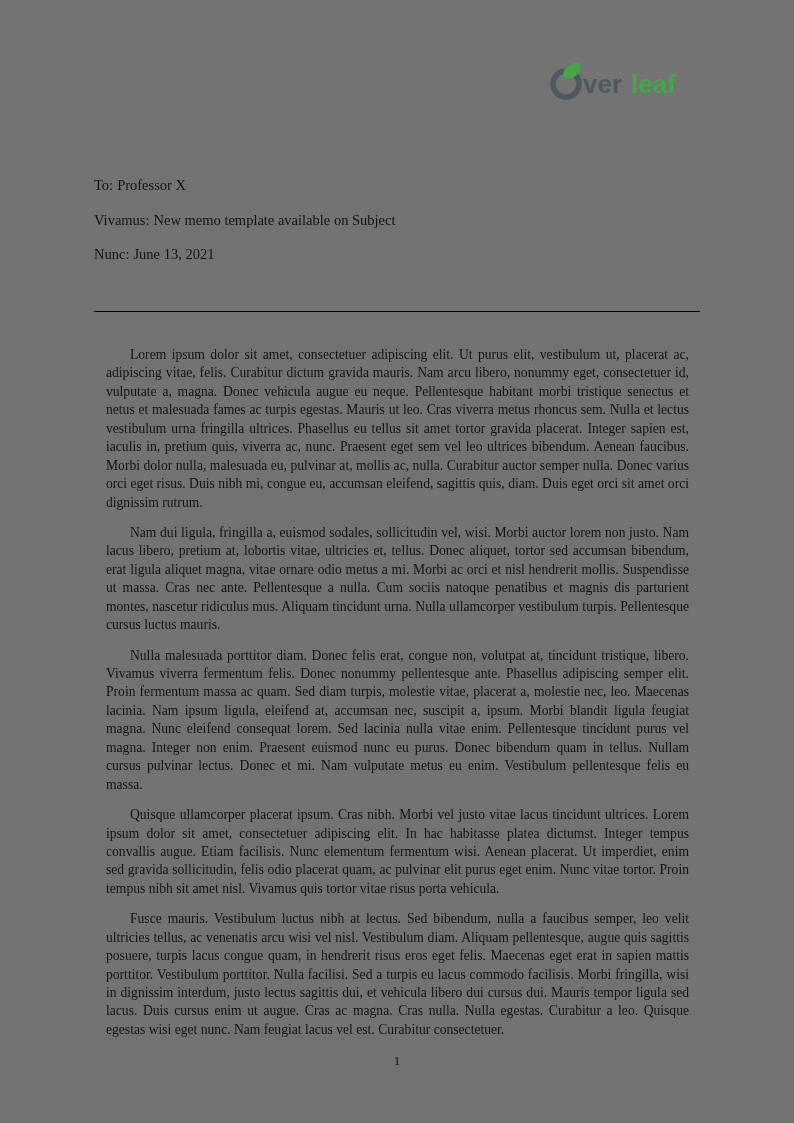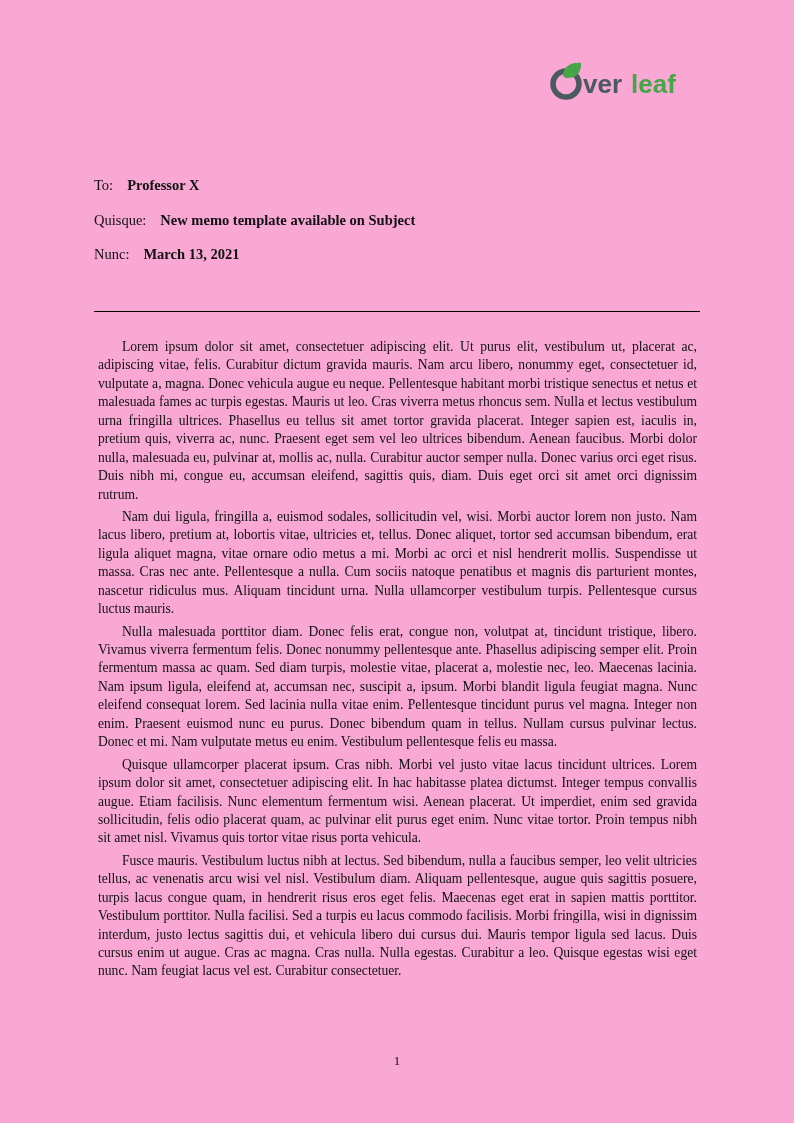--- a/index.html
+++ b/index.html
@@ -4,21 +4,21 @@
 <style>
   html, body {
     margin: 0;
     padding: 0;
     background: #ffffff;
   }
   .page {
     position: relative;
     width: 794px;
     height: 1123px;
-    background: #f9a8d4;
+    background: #737373;
     overflow: hidden;
     font-family: "Liberation Serif", serif;
     color: #1a1a1a;
   }
   .logo {
     position: absolute;
     top: 58px;
     right: 88px;
     display: flex;
     align-items: center;
@@ -36,22 +36,22 @@
     font-size: 14.5px;
     line-height: 1.0;
     margin-bottom: 20px;
     color: #111;
   }
   .memo-row .lbl {
     font-weight: normal;
     font-family: "Liberation Serif", serif;
   }
   .memo-row .val {
-    font-weight: bold;
-    margin-left: 14px;
+    font-weight: normal;
+    margin-left: 4px;
   }
   .rule {
     position: absolute;
     left: 94px;
     top: 311px;
     width: 606px;
     height: 1px;
     background: #000000;
   }
   .body-text {
@@ -61,21 +61,21 @@
     width: 607px;
     font-size: 13.6px;
     line-height: 1.357;
     text-align: justify;
     text-justify: inter-word;
     hyphens: auto;
     -webkit-hyphens: auto;
     color: #111;
   }
   .body-text p {
-    margin: 4px;
+    margin: 12px;
     text-indent: 24px;
   }
   .page-number {
     position: absolute;
     left: 0;
     right: 0;
     top: 1053px;
     text-align: center;
     font-size: 13px;
     color: #111;
@@ -95,24 +95,24 @@
       <text x="74" y="68" font-family="Liberation Sans, sans-serif" font-size="52" font-weight="bold" fill="#4b5a5e">ver</text>
       <text x="170" y="68" font-family="Liberation Sans, sans-serif" font-size="52" font-weight="bold" fill="#46a546">leaf</text>
     </svg>
   </div>
 
   <div class="memo-head">
     <div class="memo-row">
       <span class="lbl">To:</span><span class="val">Professor X</span>
     </div>
     <div class="memo-row">
-      <span class="lbl">Quisque:</span><span class="val">New memo template available on Subject</span>
+      <span class="lbl">Vivamus:</span><span class="val">New memo template available on Subject</span>
     </div>
     <div class="memo-row">
-      <span class="lbl">Nunc:</span><span class="val">March 13, 2021</span>
+      <span class="lbl">Nunc:</span><span class="val">June 13, 2021</span>
     </div>
   </div>
 
   <div class="rule"></div>
 
   <div class="body-text">
     <p>Lorem ipsum dolor sit amet, consectetuer adipiscing elit. Ut purus elit, vestibulum ut, placerat ac, adipiscing vitae, felis. Curabitur dictum gravida mauris. Nam arcu libero, nonummy eget, consectetuer id, vulputate a, magna. Donec vehicula augue eu neque. Pellentesque habitant morbi tristique senectus et netus et malesuada fames ac turpis egestas. Mauris ut leo. Cras viverra metus rhoncus sem. Nulla et lectus vestibulum urna fringilla ultrices. Phasellus eu tellus sit amet tortor gravida placerat. Integer sapien est, iaculis in, pretium quis, viverra ac, nunc. Praesent eget sem vel leo ultrices bibendum. Aenean faucibus. Morbi dolor nulla, malesuada eu, pulvinar at, mollis ac, nulla. Curabitur auctor semper nulla. Donec varius orci eget risus. Duis nibh mi, congue eu, accumsan eleifend, sagittis quis, diam. Duis eget orci sit amet orci dignissim rutrum.</p>
     <p>Nam dui ligula, fringilla a, euismod sodales, sollicitudin vel, wisi. Morbi auctor lorem non justo. Nam lacus libero, pretium at, lobortis vitae, ultricies et, tellus. Donec aliquet, tortor sed accumsan bibendum, erat ligula aliquet magna, vitae ornare odio metus a mi. Morbi ac orci et nisl hendrerit mollis. Suspendisse ut massa. Cras nec ante. Pellentesque a nulla. Cum sociis natoque penatibus et magnis dis parturient montes, nascetur ridiculus mus. Aliquam tincidunt urna. Nulla ullamcorper vestibulum turpis. Pellentesque cursus luctus mauris.</p>
     <p>Nulla malesuada porttitor diam. Donec felis erat, congue non, volutpat at, tincidunt tristique, libero. Vivamus viverra fermentum felis. Donec nonummy pellentesque ante. Phasellus adipiscing semper elit. Proin fermentum massa ac quam. Sed diam turpis, molestie vitae, placerat a, molestie nec, leo. Maecenas lacinia. Nam ipsum ligula, eleifend at, accumsan nec, suscipit a, ipsum. Morbi blandit ligula feugiat magna. Nunc eleifend consequat lorem. Sed lacinia nulla vitae enim. Pellentesque tincidunt purus vel magna. Integer non enim. Praesent euismod nunc eu purus. Donec bibendum quam in tellus. Nullam cursus pulvinar lectus. Donec et mi. Nam vulputate metus eu enim. Vestibulum pellentesque felis eu massa.</p>
     <p>Quisque ullamcorper placerat ipsum. Cras nibh. Morbi vel justo vitae lacus tincidunt ultrices. Lorem ipsum dolor sit amet, consectetuer adipiscing elit. In hac habitasse platea dictumst. Integer tempus convallis augue. Etiam facilisis. Nunc elementum fermentum wisi. Aenean placerat. Ut imperdiet, enim sed gravida sollicitudin, felis odio placerat quam, ac pulvinar elit purus eget enim. Nunc vitae tortor. Proin tempus nibh sit amet nisl. Vivamus quis tortor vitae risus porta vehicula.</p>

